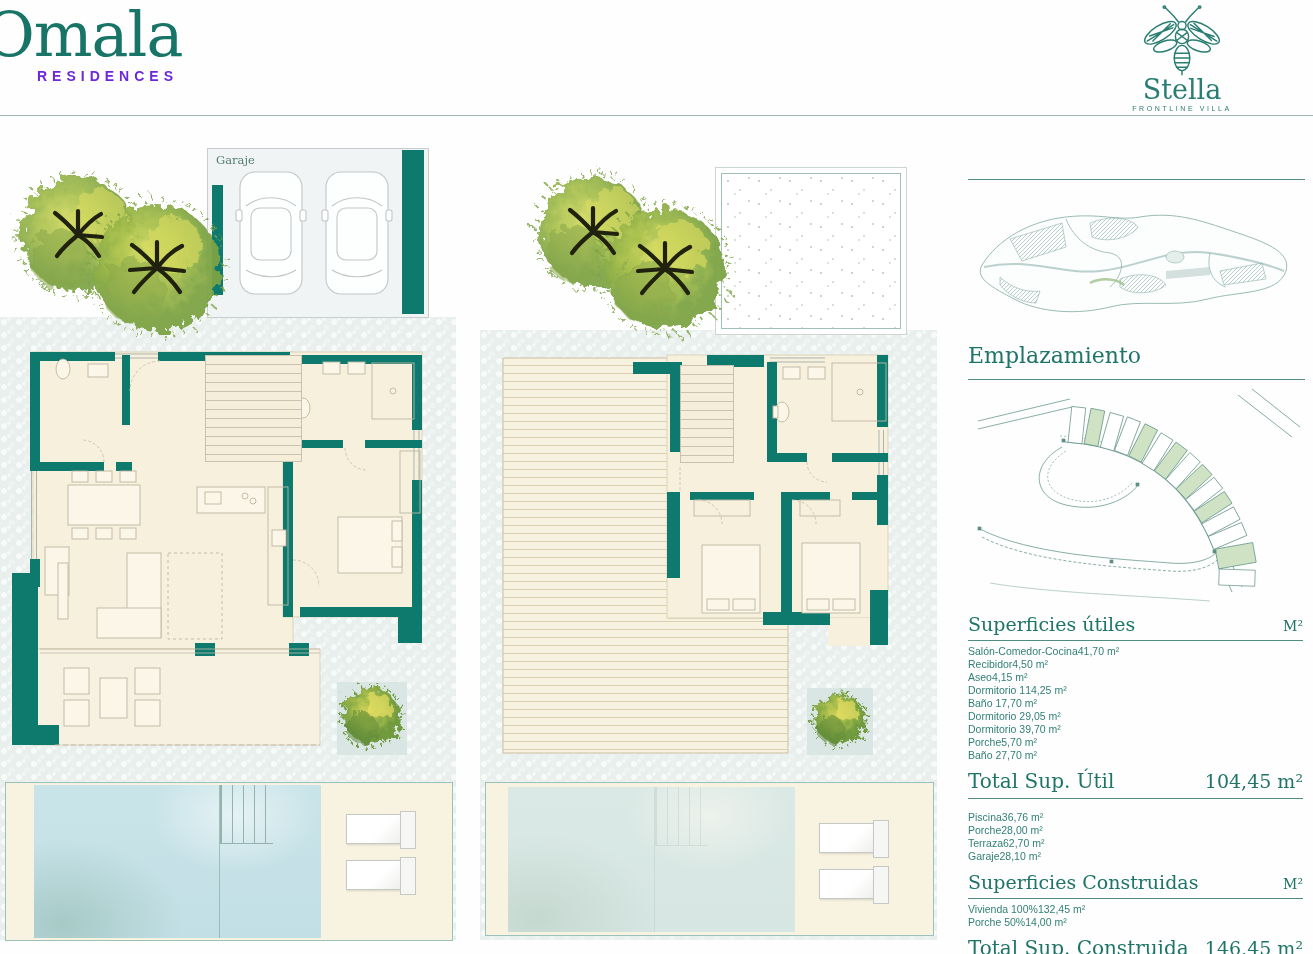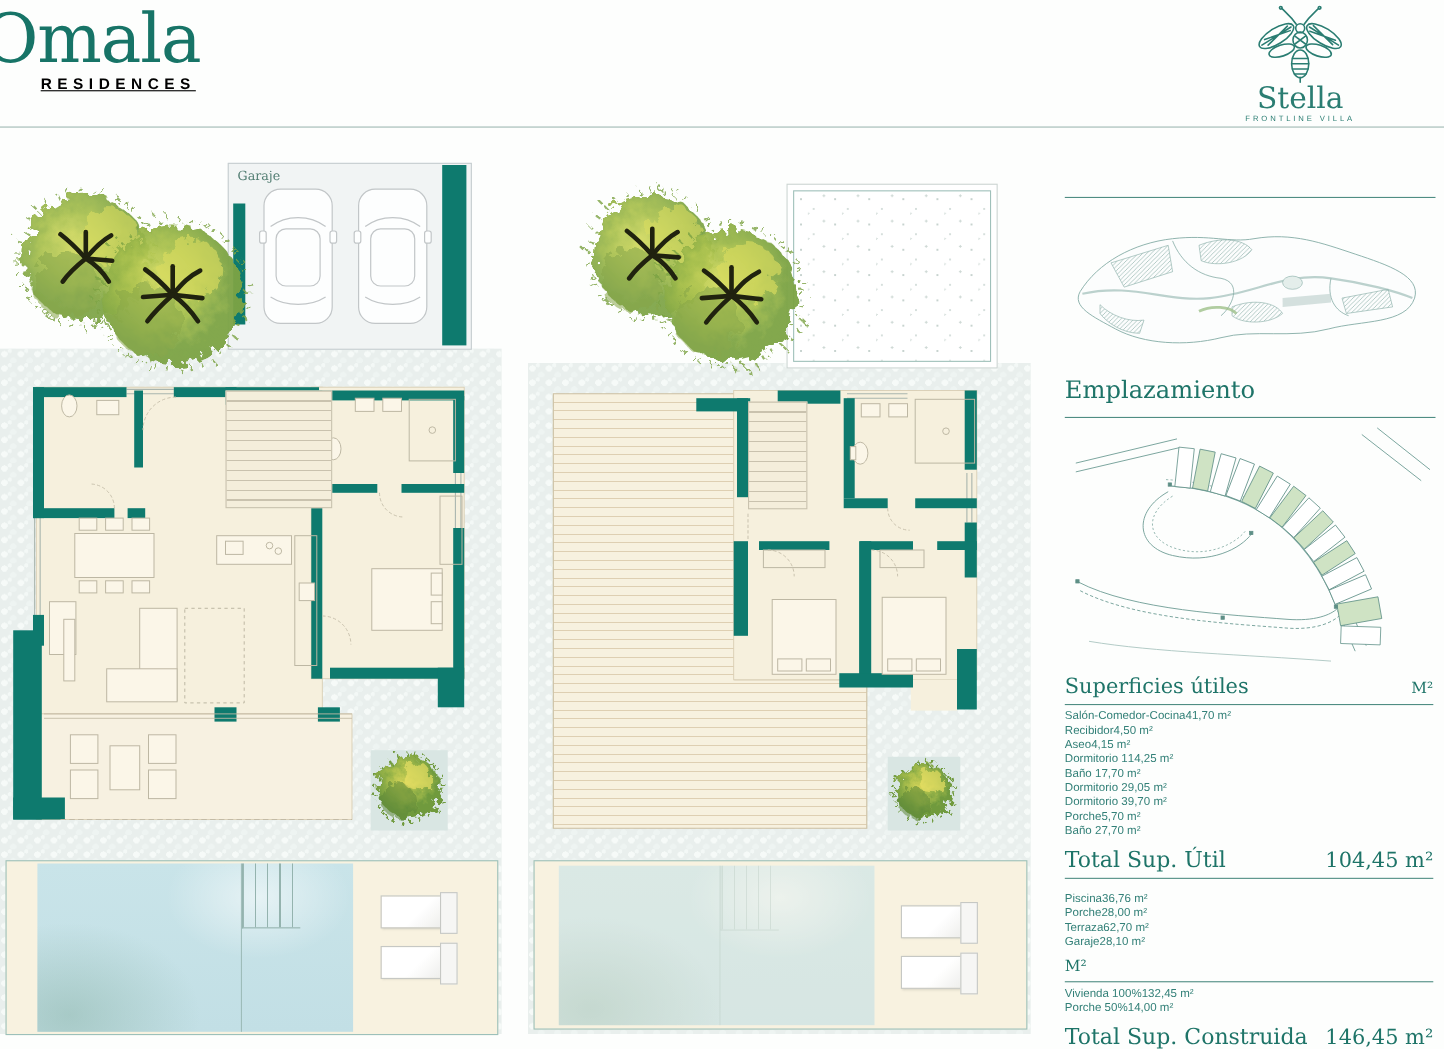--- a/index.html
+++ b/index.html
@@ -2,21 +2,21 @@
 <html><head>
 <meta charset="utf-8">
 <style>
   html,body{margin:0;padding:0;background:#ffffff;}
   .page{position:relative;width:1313px;height:954px;background:#fdfefd;overflow:hidden;
         font-family:"Liberation Sans",sans-serif;}
 
   
   .brand{position:absolute;left:-16px;top:2px;color:#177467;}
   .brand-name{font-family:"DejaVu Serif","Liberation Serif",serif;font-size:62px;line-height:66px;font-weight:500;letter-spacing:-1px;}
-  .brand-sub{font-size:14px;font-weight:bold;letter-spacing:5px;margin:0 0 0 53px;color:#000000;text-decoration:underline;}
+  .brand-sub{font-size:14px;font-weight:bold;letter-spacing:5px;margin:0 0 0 53px;color:#6d28d9;}
   .villa{position:absolute;left:1122px;top:4px;width:120px;text-align:center;color:#2a7d72;}
   .villa-name{font-family:"DejaVu Serif","Liberation Serif",serif;font-size:27px;line-height:28px;}
   .villa-sub{font-size:7px;letter-spacing:2.6px;margin-top:1px;}
   .top-divider{position:absolute;left:0;top:115px;width:1313px;height:1px;background:#9fb8b3;}
 
   
   .block{position:absolute;top:115px;height:839px;}
   #ground{left:0;width:456px;}
   #first{left:480px;width:457px;}
   .pebble{position:absolute;left:0;width:100%;
@@ -635,20 +635,21 @@
             <span>62,70 m²</span>
           </div>
         <div class="t-row">
             <span>Garaje</span>
             <span>28,10 m²</span>
           </div>
       </div>
       <div class="gap8"></div>
 
       <div class="t-head">
+        <span class="t-title">Superficies Construidas</span>
         <span class="t-unit">M²</span>
       </div>
       <div class="t-rule"></div>
 
       <div>
         <div class="t-row">
             <span>Vivienda 100%</span>
             <span>132,45 m²</span>
           </div>
         <div class="t-row">

